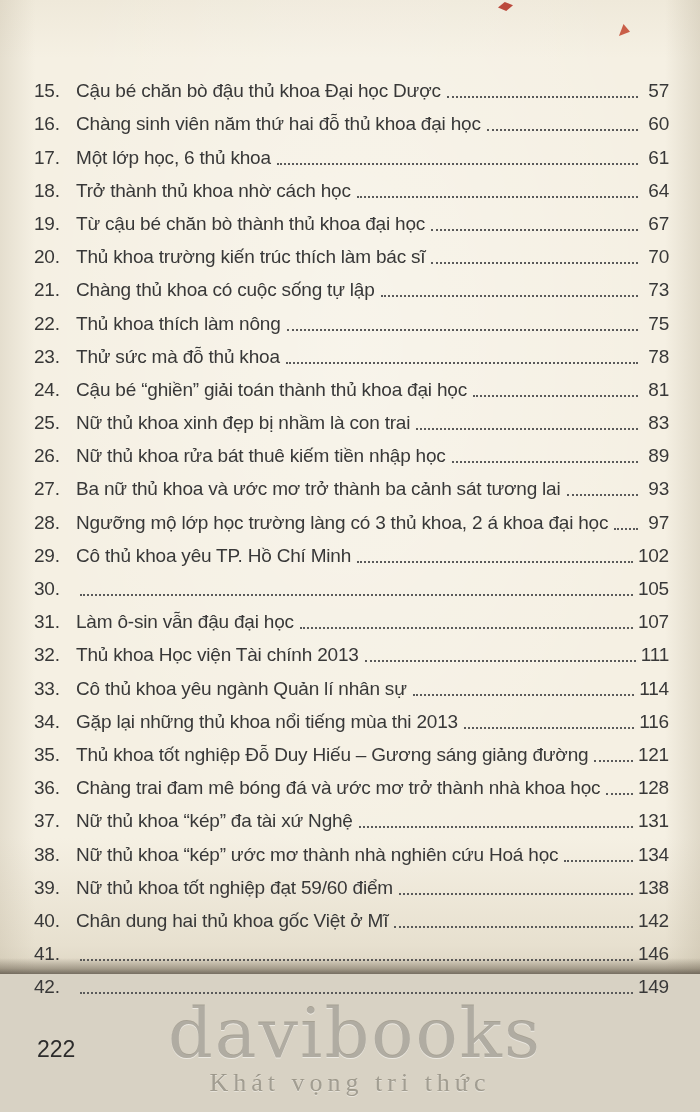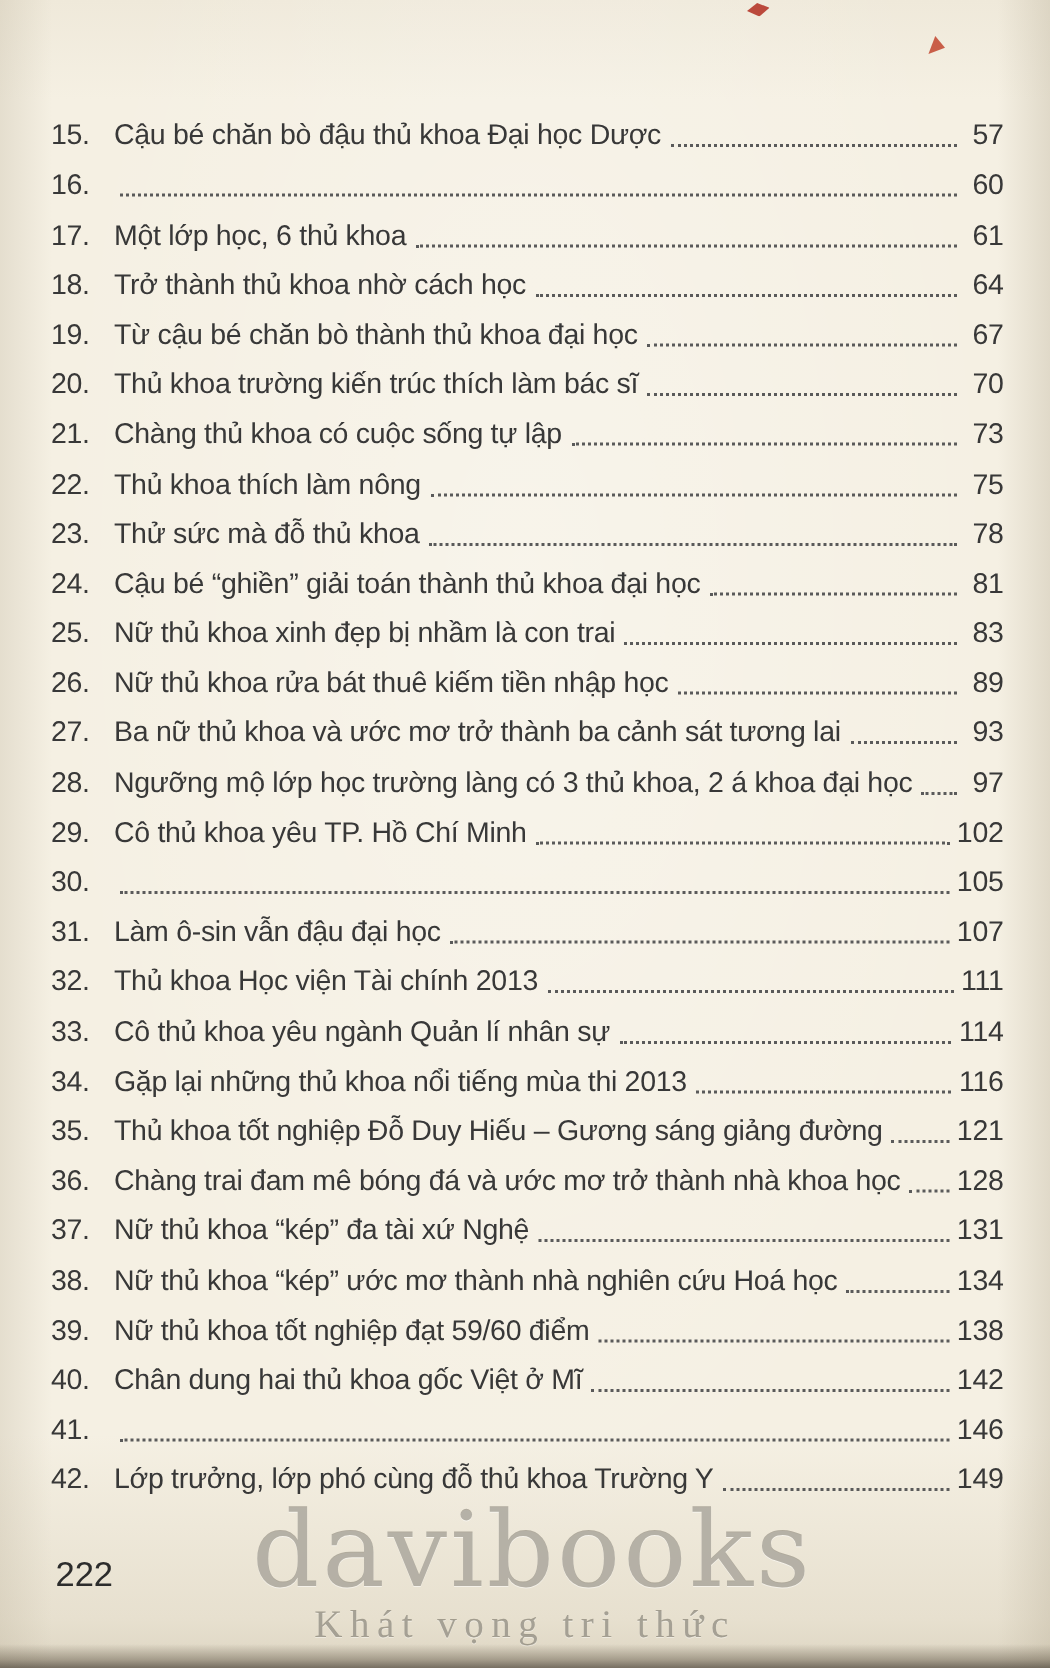--- a/index.html
+++ b/index.html
@@ -4,21 +4,21 @@
 <style>
   html, body { margin: 0; padding: 0; }
   body {
     width: 700px; height: 1112px;
     font-family: "Liberation Sans", sans-serif;
     overflow: hidden;
     background: #d8d2c4;
   }
   .page {
     position: relative;
-    width: 700px; height: 1112px;
+    width: 700px; height: 974px;
     background:
       radial-gradient(ellipse at 50% 35%, rgba(255,255,255,0.28), rgba(0,0,0,0) 65%),
       linear-gradient(to right, rgba(190,180,158,0.30), rgba(0,0,0,0) 5%, rgba(0,0,0,0) 95%, rgba(185,175,152,0.35)),
       linear-gradient(to bottom, #efe9da, #f5f0e3 6%, #f5f0e3 86%, #e7e0cf 97%, #ddd5c2);
     color: #3a3a3a;
   }
   .toc {
     position: absolute;
     top: 71px; left: 34px; right: 31px;
   }
@@ -101,20 +101,21 @@
 
   <div class="toc">
       <div class="row">
         <span class="num">15.</span>
         <span class="title">Cậu bé chăn bò đậu thủ khoa Đại học Dược</span>
         <span class="leader"></span>
         <span class="pageno">57</span>
       </div>
       <div class="row">
         <span class="num">16.</span>
+        <span class="title">Chàng sinh viên năm thứ hai đỗ thủ khoa đại học</span>
         <span class="leader"></span>
         <span class="pageno">60</span>
       </div>
       <div class="row">
         <span class="num">17.</span>
         <span class="title">Một lớp học, 6 thủ khoa</span>
         <span class="leader"></span>
         <span class="pageno">61</span>
       </div>
       <div class="row">
@@ -254,21 +255,20 @@
         <span class="leader"></span>
         <span class="pageno">142</span>
       </div>
       <div class="row">
         <span class="num">41.</span>
         <span class="leader"></span>
         <span class="pageno">146</span>
       </div>
       <div class="row">
         <span class="num">42.</span>
-        <span class="title">Lớp trưởng, lớp phó cùng đỗ thủ khoa Trường Y</span>
         <span class="leader"></span>
         <span class="pageno">149</span>
       </div>
     </div>
 
   <div class="watermark">davibooks</div>
   <div class="tagline">Khát vọng tri thức</div>
   <div class="folio">222</div>
 
   <div class="bottom-shadow"></div>

